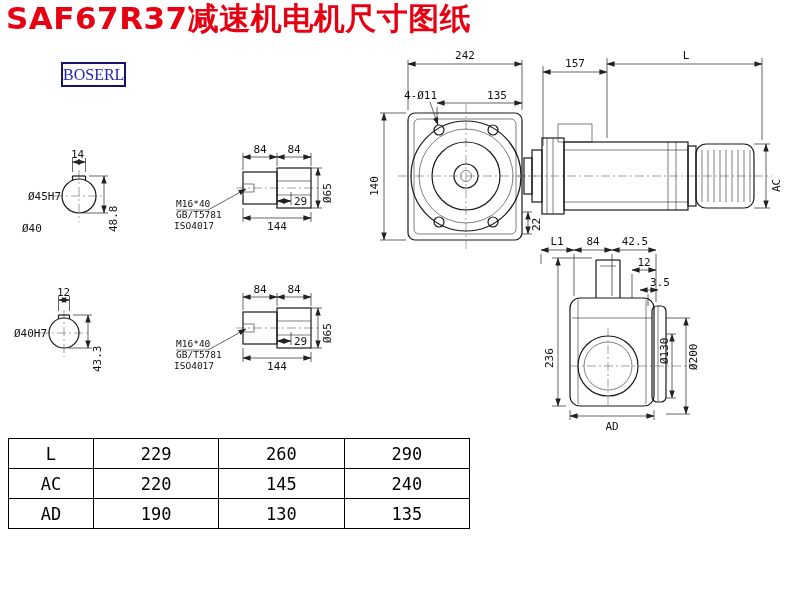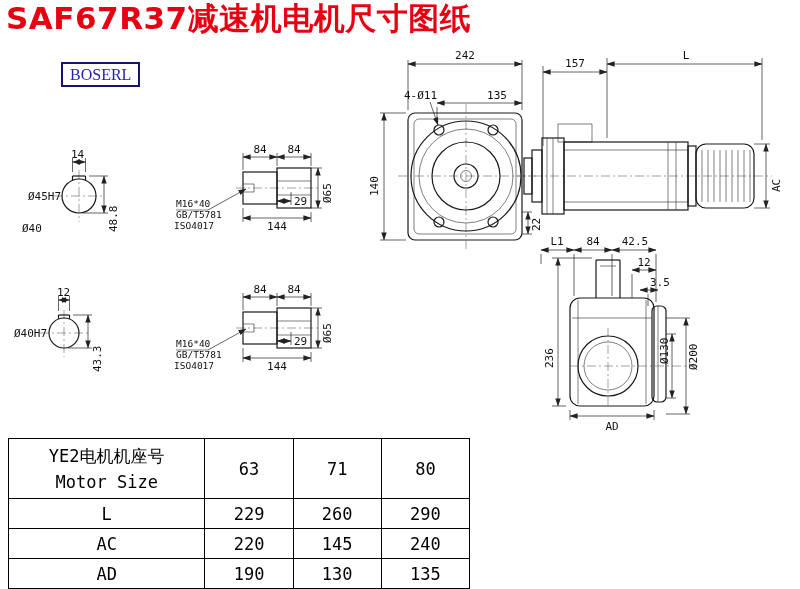--- a/index.html
+++ b/index.html
@@ -6,21 +6,21 @@
   html,body { width:800px; height:589px; background:#ffffff; font-family:"DejaVu Sans", sans-serif; position:relative; overflow:hidden; }
   .title {
     position:absolute; left:6px; top:-2px;
     font-size:31px; font-weight:bold; color:#e60012;
     white-space:nowrap; letter-spacing:0.5px;
   }
   .logo {
     position:absolute; left:61px; top:62px;
     border:2px solid #14146e; color:#2323b4;
     font-family:"Liberation Serif", serif; font-size:16px;
-    padding:0 7px; line-height:21px; background:#fff;
+    padding:0 0; line-height:21px; background:#fff;
   }
   svg.drawing { position:absolute; left:0; top:0; }
   .ln { stroke:#1a1a1a; stroke-width:1.2; fill:none; }
   .tn { stroke:#2a2a2a; stroke-width:0.6; fill:none; }
   .dm { stroke:#222222; stroke-width:0.7; fill:none; }
   .cl { stroke:#666666; stroke-width:0.6; fill:none; stroke-dasharray:9 3 2 3; }
   text.t { font-family:"DejaVu Sans Mono", monospace; font-size:11px; fill:#111; }
   text.ts { font-family:"DejaVu Sans Mono", monospace; font-size:9.5px; fill:#111; }
   .tm { text-anchor:middle; }
   table.spec {
@@ -277,29 +277,20 @@
 
     <line class="dm" x1="570" y1="410" x2="570" y2="420"></line>
     <line class="dm" x1="654" y1="410" x2="654" y2="420"></line>
     <line class="dm" x1="570" y1="416" x2="654" y2="416" marker-start="url(#ar)" marker-end="url(#ar)"></line>
     <text class="t tm" x="612" y="430">AD</text>
   </g>
 </svg>
 
 <table class="spec">
   <tbody>
-    <tr class="head">
-      <td class="hdr">
-        <div class="hline">YE2电机机座号</div>
-        <div class="hline">Motor Size</div>
-      </td>
-      <td class="c">63</td>
-      <td class="c">71</td>
-      <td class="c">80</td>
-    </tr>
     <tr>
       <td>L</td>
       <td>229</td>
       <td>260</td>
       <td>290</td>
     </tr>
     <tr>
       <td>AC</td>
       <td>220</td>
       <td>145</td>

